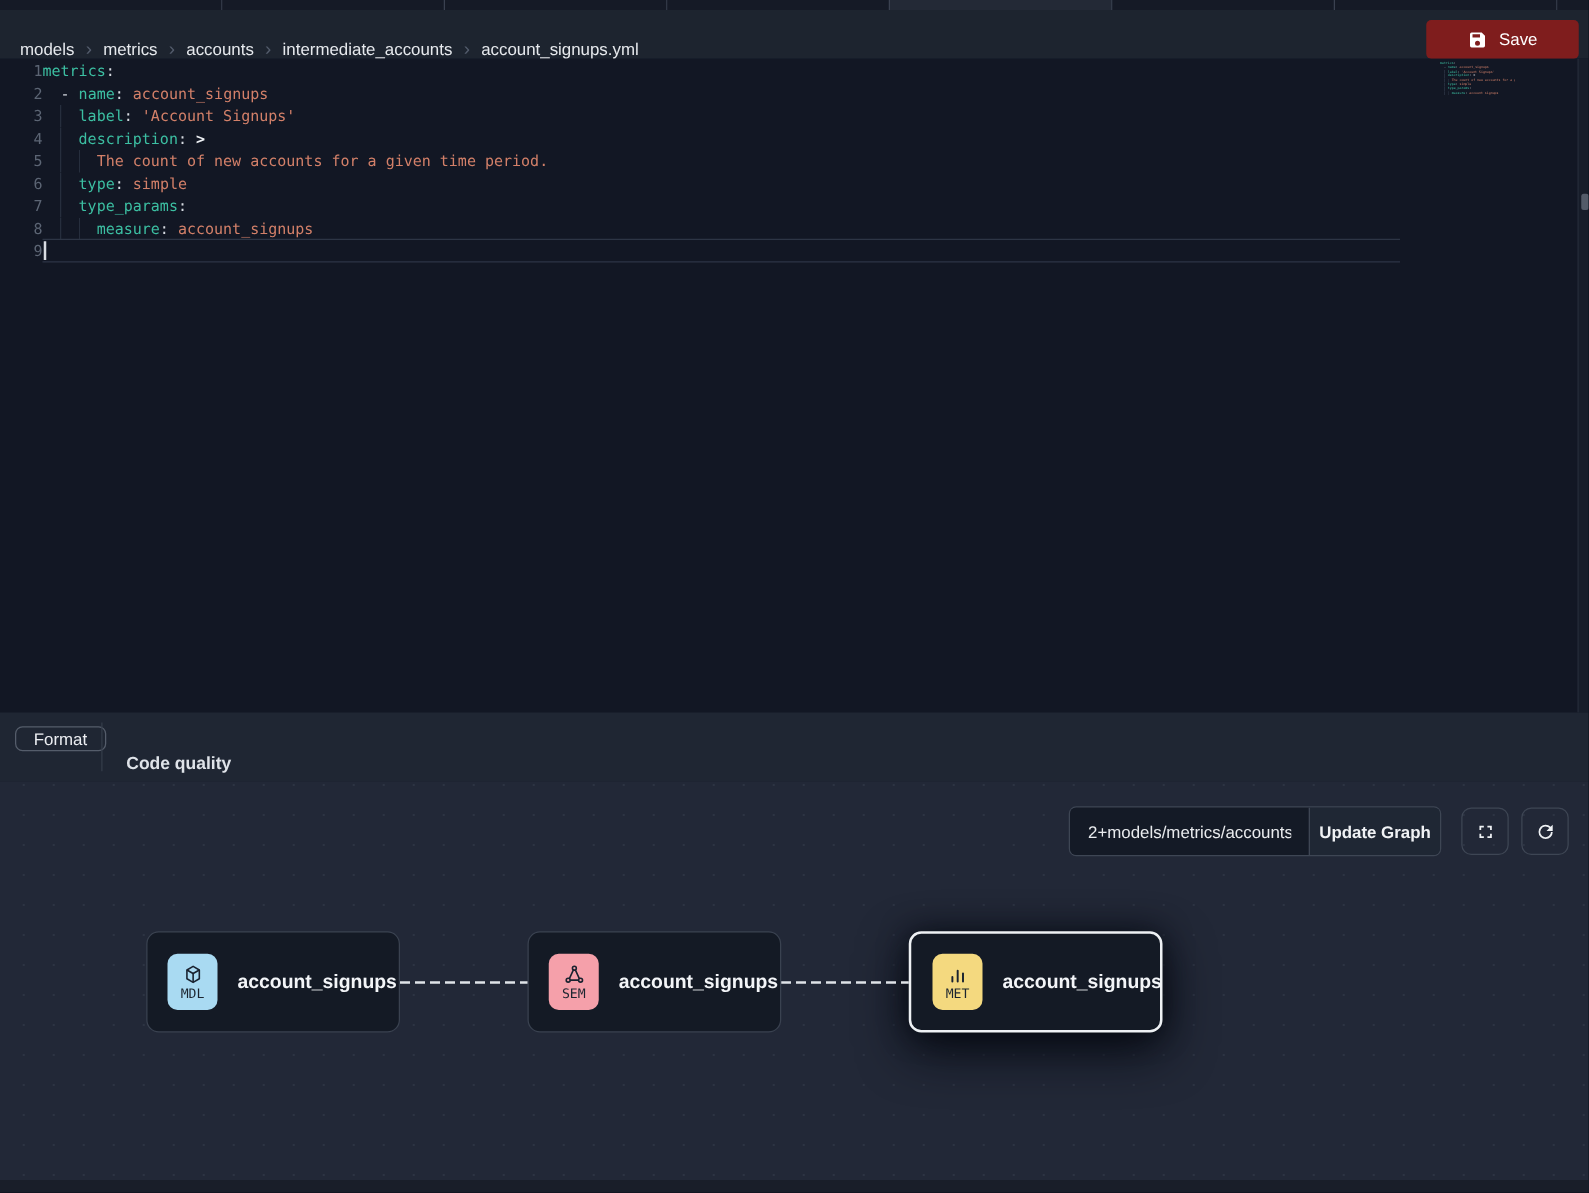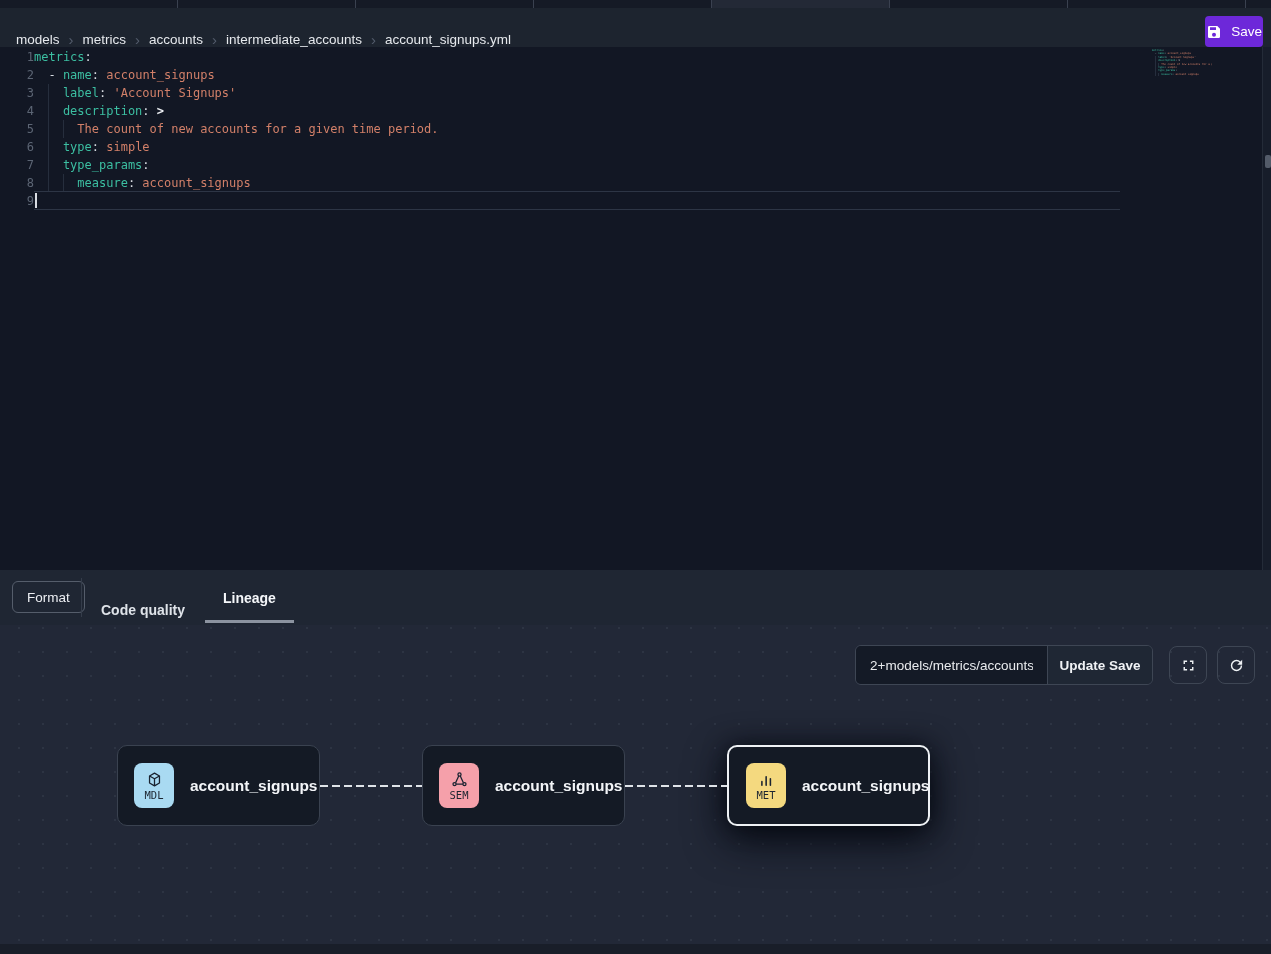--- a/index.html
+++ b/index.html
@@ -17,22 +17,22 @@
   
   #header-bar {
     position:absolute; left:0; top:8px; width:1271px; height:39px;
     background:#1d242f; display:flex; align-items:flex-end; padding:0 8px 0 16px;
   }
   #breadcrumb { display:flex; align-items:center; gap:9px; font-size:13.5px; color:#e6e9ed; }
   .crumb { cursor:default; }
   .crumb-sep { color:#545d6d; font-size:15px; line-height:1; }
   #save-button {
     margin-left:auto; display:flex; align-items:center; gap:9px;
-    background:#6d28d9; color:#ffffff; border:none; border-radius:4px;
-    height:31px; padding:0 1px; font-size:13.5px; font-family:"Liberation Sans",sans-serif;
+    background:#7f1d1d; color:#ffffff; border:none; border-radius:4px;
+    height:31px; padding:0 33px; font-size:13.5px; font-family:"Liberation Sans",sans-serif;
   }
   #save-button svg { display:block; }
   
   #editor { position:absolute; left:0; top:47px; width:1271px; height:523px; background:#121724; padding-top:1px; }
   .code-line { display:flex; height:18px; line-height:18px; font-family:"DejaVu Sans Mono", monospace; font-size:12px; white-space:pre; }
   .gutter { width:34px; text-align:right; color:#5c6574; flex:0 0 34px; user-select:none; }
   .code-text { position:relative; }
   .ind { display:inline-block; width:2ch; }
   .ind.g { box-shadow:inset 1px 0 0 #262e3d; }
   .t-k { color:var(--tk-k); }
@@ -47,21 +47,21 @@
   #minimap .code-line { height:3.4px; line-height:3.4px; font-size:2.6px; }
   #minimap .code-text { margin-left:2px; border:none !important; width:auto !important; }
   #scrollbar-track {
     position:absolute; right:0; top:0; width:9px; height:523px;
     background:#171d2a; border-left:1px solid #242b38;
   }
   #scrollbar-thumb { position:absolute; left:2px; top:108px; width:6px; height:13px; background:#535b69; border-radius:2px; }
   
   #panel-head { position:absolute; left:0; top:570px; width:1271px; height:55px; background:#1f2633; }
   #format-button {
-    position:absolute; left:12px; top:11px; height:32px; padding:0 14px;
+    position:absolute; left:12px; top:11px; height:20px; padding:0 14px;
     background:transparent; color:#eceef2; border:1px solid #555d6b; border-radius:6px;
     font-size:13.5px; font-family:"Liberation Sans",sans-serif;
   }
   #panel-divider { position:absolute; left:81px; top:8px; width:1px; height:39px; background:#343c4a; }
   .panel-tab {
     position:absolute; top:0; height:55px; display:flex; align-items:center;
     font-size:14px; color:#dfe3e9; cursor:default;
   }
   #tab-code-quality { left:101px; font-weight:600;margin-top:12px; }
   #tab-lineage { left:205px; padding:0 18px; font-weight:600; color:#f5f7fa; }
@@ -179,27 +179,26 @@
       </div>
     <div id="scrollbar-track">
       <div id="scrollbar-thumb"></div>
     </div>
   </div>
 
   <div id="panel-head">
     <button id="format-button">Format</button>
     <div id="panel-divider"></div>
     <div class="panel-tab" id="tab-code-quality">Code quality</div>
-    <div class="panel-tab" id="tab-lineage">Lineage</div>
   </div>
 
   <div id="graph">
     <div id="selector-group">
       <input id="selector-input" type="text" value="2+models/metrics/accounts/" style="">
-      <button id="update-graph-button">Update Save</button>
+      <button id="update-graph-button">Update Graph</button>
     </div>
     <button class="icon-button" id="fullscreen-button">
       <svg width="17" height="17" viewBox="0 0 24 24" fill="#eef1f4">
         <path d="M7 14H5v5h5v-2H7v-3zm-2-4h2V7h3V5H5v5zm12 7h-3v2h5v-5h-2v3zM14 5v2h3v3h2V5h-5z"></path>
       </svg>
     </button>
     <button class="icon-button" id="refresh-button">
       <svg width="17" height="17" viewBox="0 0 24 24" fill="#eef1f4">
         <path d="M17.65 6.35A7.95 7.95 0 0 0 12 4a8 8 0 1 0 8 8h-2a6 6 0 1 1-1.76-4.24L13 11h7V4l-2.35 2.35z"></path>
       </svg>

